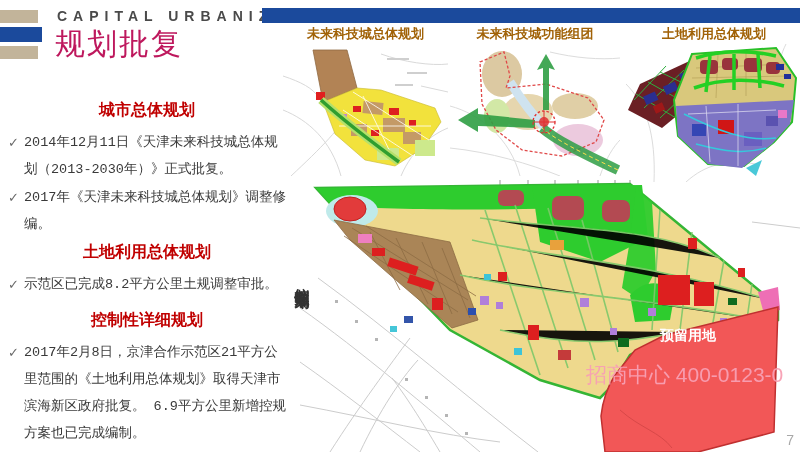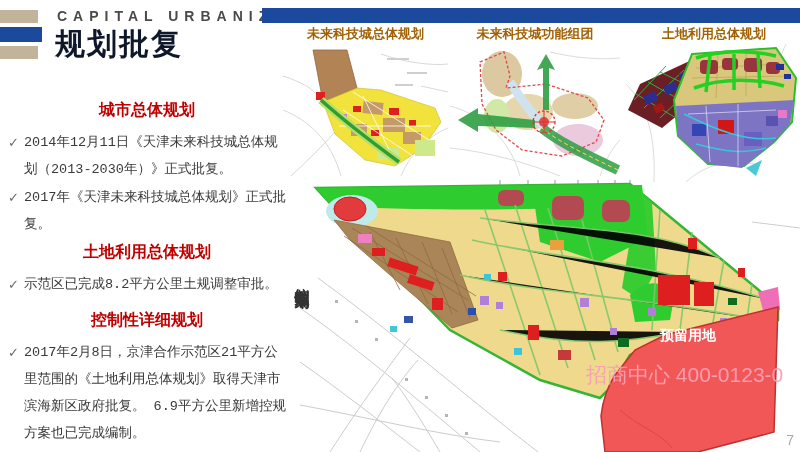--- a/index.html
+++ b/index.html
@@ -5,21 +5,21 @@
   html,body{margin:0;padding:0;}
   body{width:800px;height:452px;position:relative;background:#fff;overflow:hidden;
        font-family:"Liberation Sans","DejaVu Sans",sans-serif;}
   .abs{position:absolute;}
   
   .bar{position:absolute;left:0;}
   .bar.tan1{top:10px;width:38px;height:13px;background:#c2b49a;}
   .bar.blue1{top:27px;width:42px;height:15px;background:#1b4a9c;}
   .bar.tan2{top:46px;width:38px;height:13px;background:#c2b49a;}
   .kicker{left:57px;top:8px;font-size:14px;font-weight:bold;letter-spacing:6px;color:#4a4a4a;}
-  .slide-title{left:55px;top:24px;font-size:30px;font-weight:bold;color:#0f172a;letter-spacing:2px;}
+  .slide-title{left:55px;top:24px;font-size:30px;font-weight:normal;color:#be185d;letter-spacing:2px;}
   .topbar{left:262px;top:8px;width:538px;height:15px;background:#1b4a9c;}
   
   .section{position:absolute;left:8px;width:278px;}
   .sec-h{text-align:center;font-size:16px;font-weight:bold;color:#c00000;margin:16px 0 8px 0;}
   .bullets{margin:0;padding:0;list-style:none;}
   .bullets li{display:flex;font-size:13.5px;line-height:27px;color:#3a3a3a;margin-bottom:1px;}
   .check{flex:0 0 16px;color:#6a6a6a;font-size:13px;}
   .btxt{flex:1;font-family:Liberation Mono, monospace;}
   
   .map-title{position:absolute;top:25px;font-size:13px;font-weight:bold;color:#a16207;text-align:center;}
@@ -41,21 +41,21 @@
 
 <div class="section" style="top:84px">
   <div class="sec-h">城市总体规划</div>
   <ul class="bullets">
     <li>
       <span class="check">✓</span>
       <span class="btxt">2014年12月11日《天津未来科技城总体规划（2013-2030年）》正式批复。</span>
     </li>
     <li>
       <span class="check">✓</span>
-      <span class="btxt">2017年《天津未来科技城总体规划》正式批复。</span>
+      <span class="btxt">2017年《天津未来科技城总体规划》调整修编。</span>
     </li>
   </ul>
 </div>
 
 <div class="section" style="top:226px">
   <div class="sec-h">土地利用总体规划</div>
   <ul class="bullets">
     <li>
       <span class="check">✓</span>
       <span class="btxt">示范区已完成8.2平方公里土规调整审批。</span>

